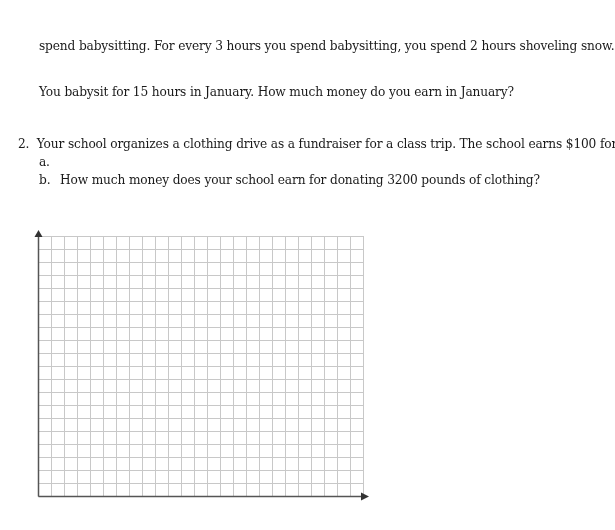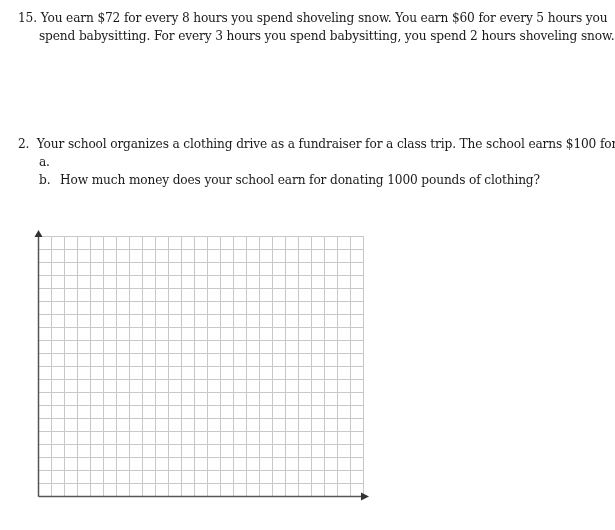--- a/index.html
+++ b/index.html
@@ -2,41 +2,41 @@
 <html><head>
 <meta charset="utf-8">
 <style>
   html, body { margin: 0; padding: 0; background: #ffffff; }
   body { width: 615px; height: 530px; position: relative; overflow: hidden;
          font-family: "DejaVu Serif", "Liberation Serif", serif; color: #1a1a1a; }
   .problem { position: absolute; font-size: 12.2px; line-height: 18px; letter-spacing: -0.15px; }
   .p15 { left: 18px; top: 9px; width: 590px; }
   .p16 { left: 18px; top: 135px; width: 590px; }
   .line { white-space: nowrap; }
-  .indent { padding-left: 21px; }
+  .indent { padding-left: 21px; margin-top: 28px; }
   .sub { padding-left: 21px; display: flex; }
   .sub .letter { width: 21px; }
   #graph { position: absolute; left: 30px; top: 228px; }
 </style>
 </head>
 <body>
 
 <div class="problem p15">
-  <div class="line"><span>15.</span> <span>You earn $72 for every 8 hours you spend shoveling snow.  You earn $60 for every 5 hours you</span></div>
   <div class="line indent">spend babysitting.  For every 3 hours you spend babysitting, you spend 2 hours shoveling snow.</div>
+  <div class="line indent">You babysit for 15 hours in January.  How much money do you earn in January?</div>
 </div>
 
 <div class="problem p16">
   <div class="line"><span>2.</span>&nbsp; <span>Your school organizes a clothing drive as a fundraiser for a class trip.  The school earns $100 for</span></div>
   <div class="line sub">
       <span class="letter">a.</span>
     </div>
   <div class="line sub">
       <span class="letter">b.</span>
-      <span>How much money does your school earn for donating 1000 pounds of clothing?</span>
+      <span>How much money does your school earn for donating 3200 pounds of clothing?</span>
     </div>
 </div>
 
 <svg id="graph" width="345" height="280" xmlns="http://www.w3.org/2000/svg">
   <g id="grid-lines">
       <line x1="8.5" x2="8.5" y1="8" y2="268" stroke="#c8c8c8" stroke-width="1"></line>
       <line x1="21.5" x2="21.5" y1="8" y2="268" stroke="#c8c8c8" stroke-width="1"></line>
       <line x1="34.5" x2="34.5" y1="8" y2="268" stroke="#c8c8c8" stroke-width="1"></line>
       <line x1="47.5" x2="47.5" y1="8" y2="268" stroke="#c8c8c8" stroke-width="1"></line>
       <line x1="60.5" x2="60.5" y1="8" y2="268" stroke="#c8c8c8" stroke-width="1"></line>

